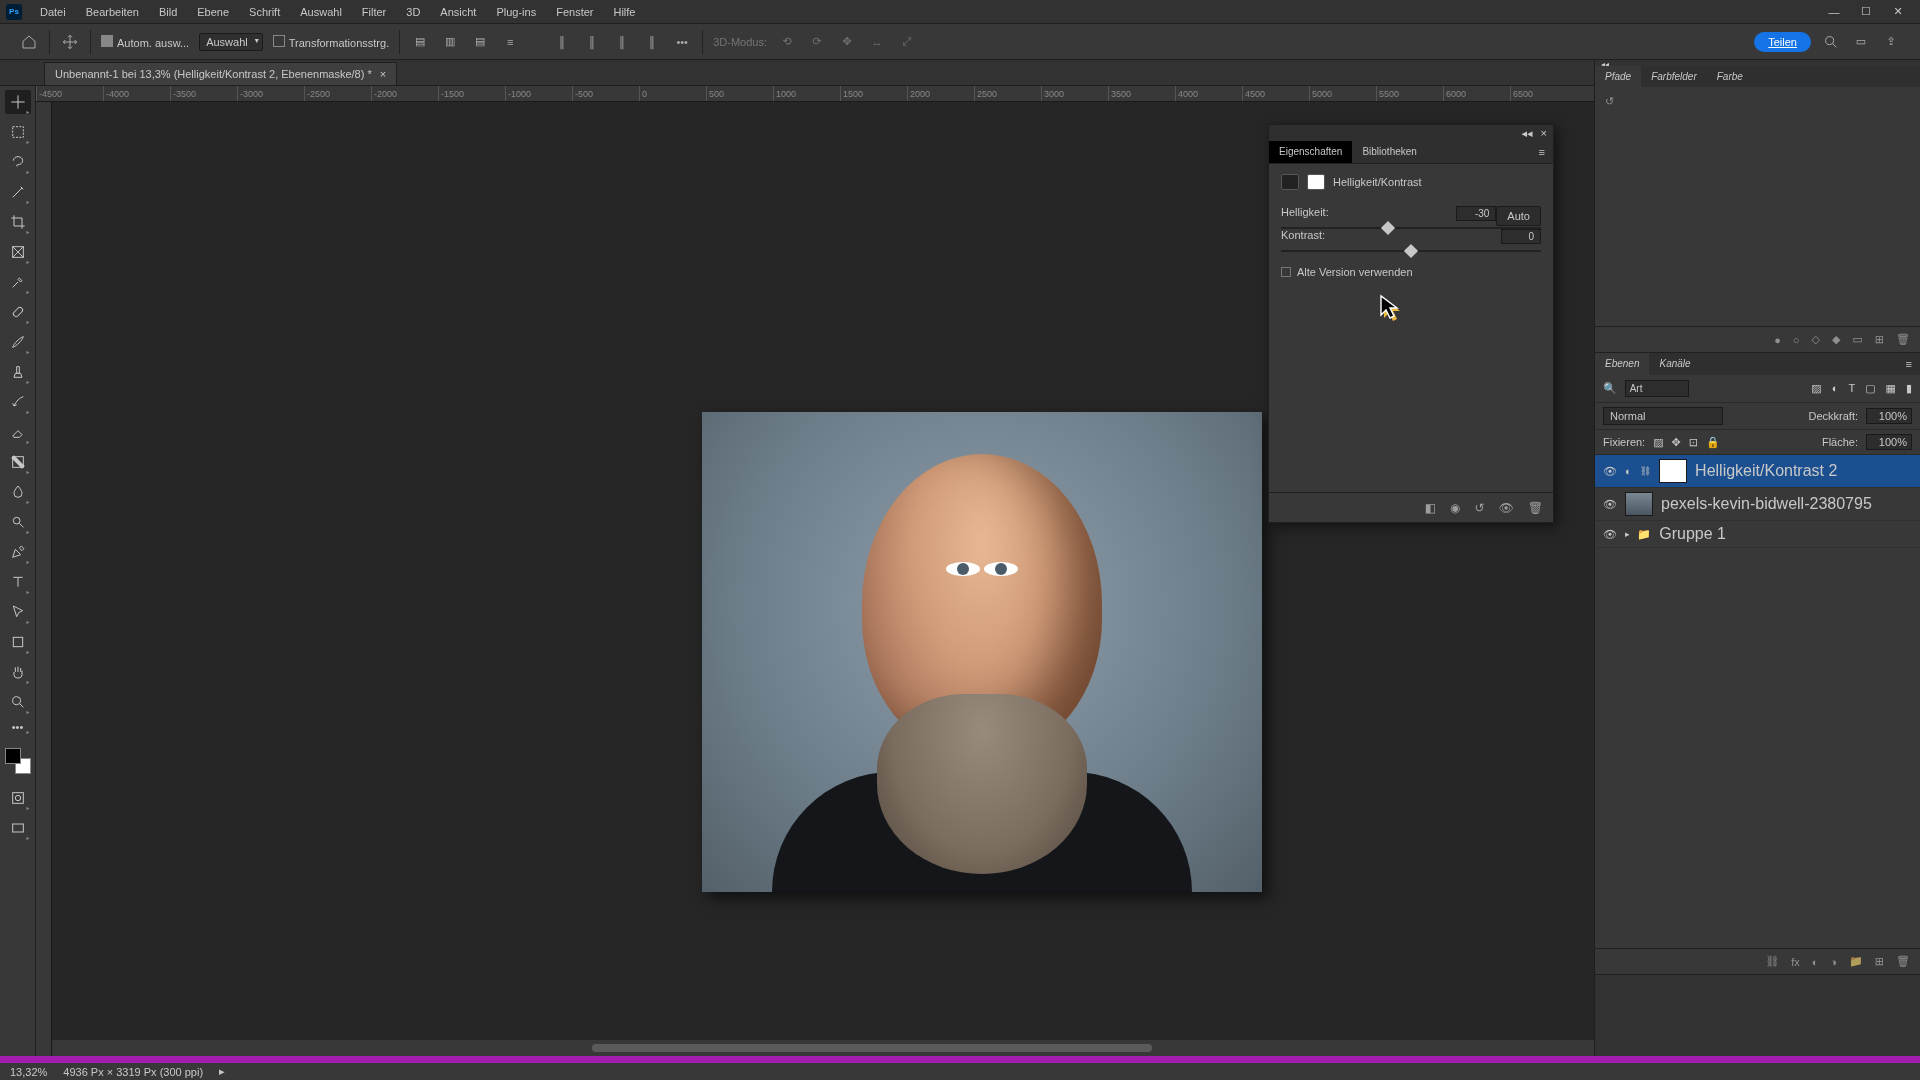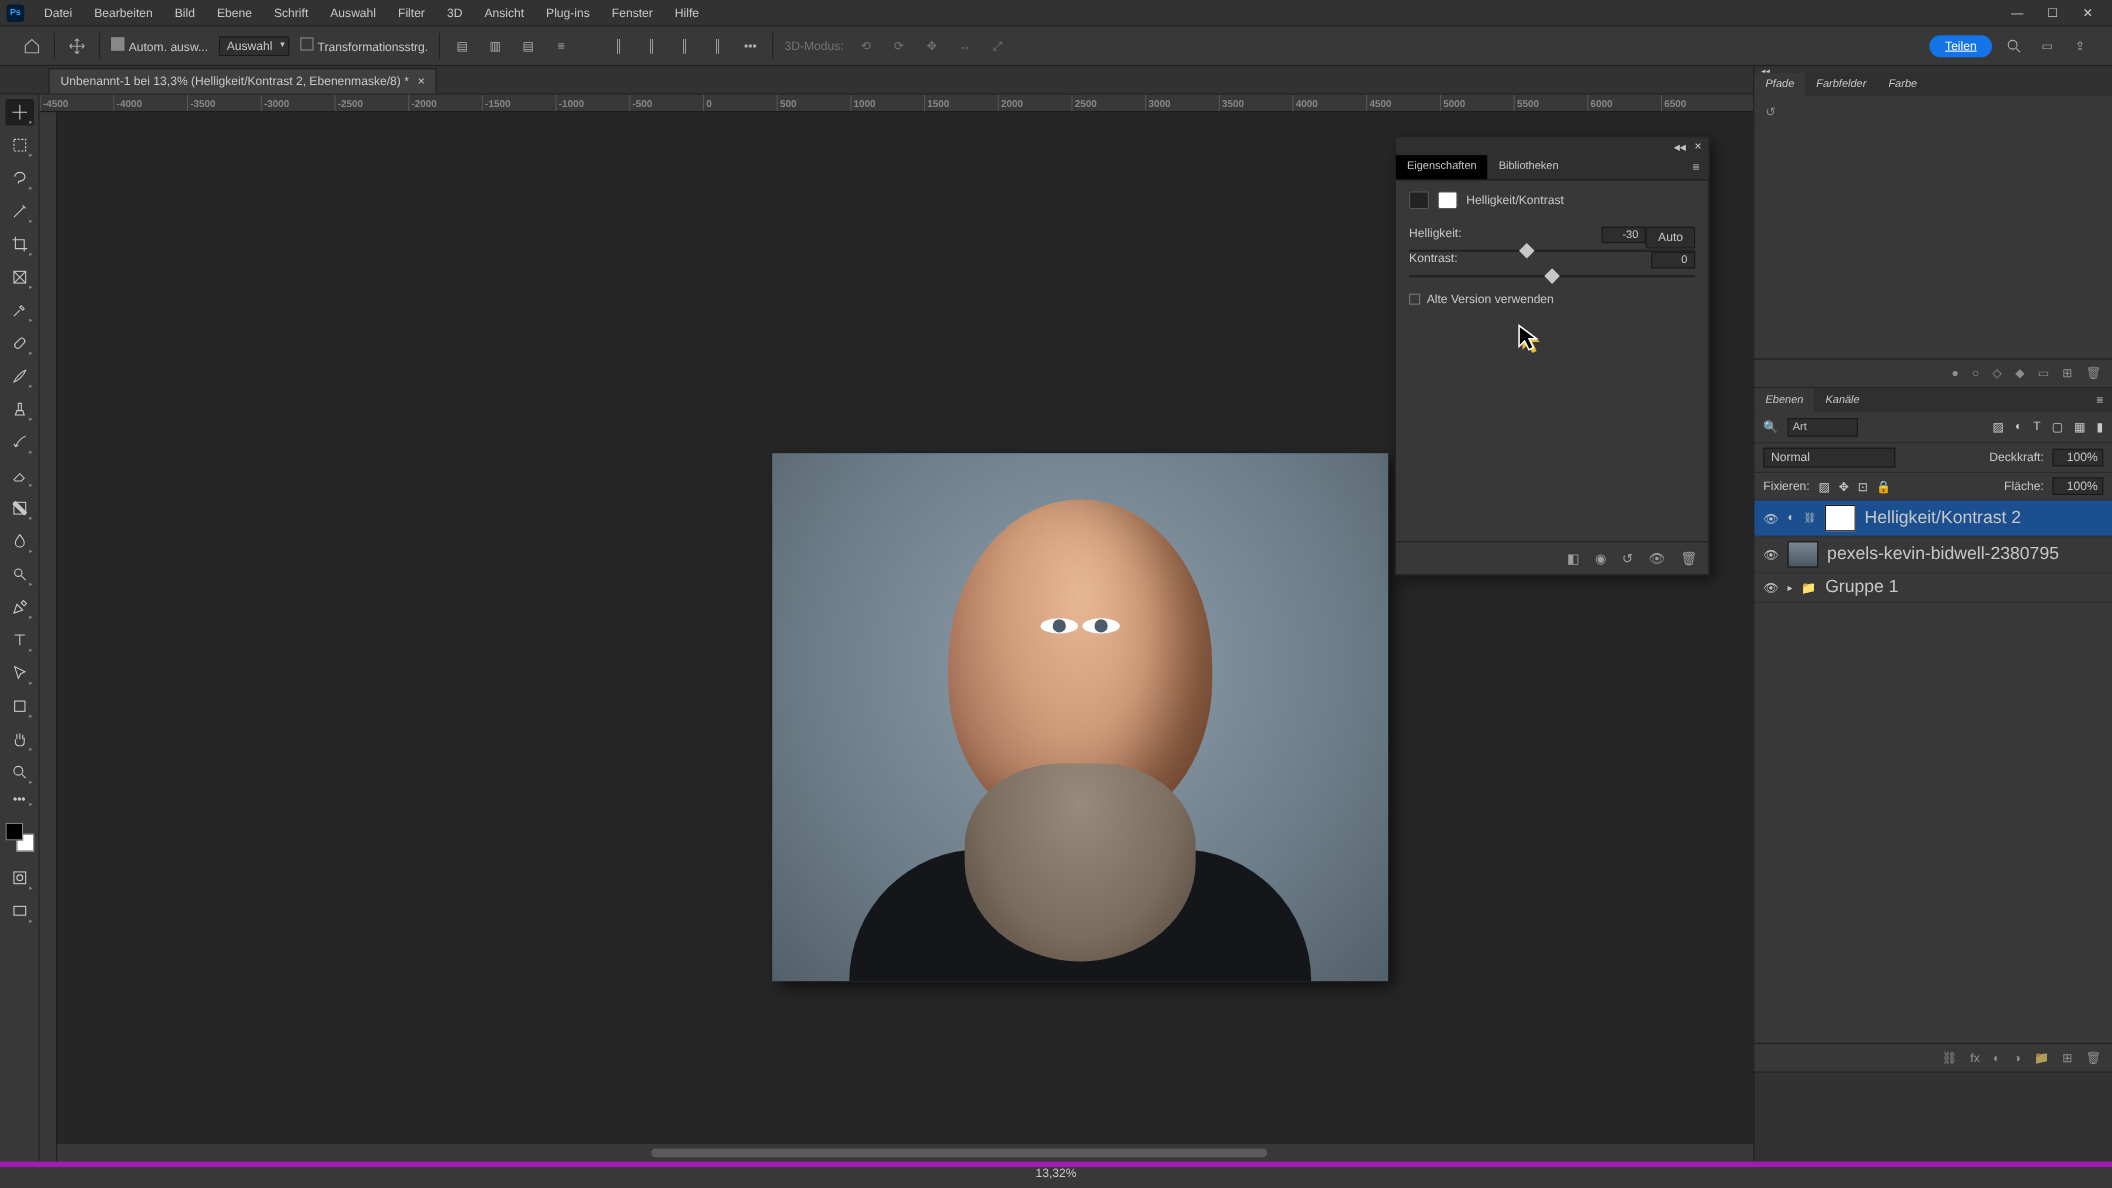--- a/index.html
+++ b/index.html
@@ -29,21 +29,21 @@
 
 .toolbox { position: absolute; left: 0; top: 86px; bottom: 24px; width: 36px; background: #383838; border-right: 1px solid #1f1f1f; display: flex; flex-direction: column; align-items: center; padding-top: 4px; gap: 6px; }
 .tool { width: 26px; height: 24px; display: flex; align-items: center; justify-content: center; border-radius: 2px; position: relative; }
 .tool.active { background: #1f1f1f; }
 .tool::after { content: "▸"; position: absolute; right: 1px; bottom: -1px; font-size: 6px; color: #888; }
 .swatch { margin-top: 8px; position: relative; width: 26px; height: 26px; }
 .swatch .fg { position: absolute; width: 16px; height: 16px; background: #000; border: 1px solid #888; left: 0; top: 0; z-index: 2; }
 .swatch .bg { position: absolute; width: 16px; height: 16px; background: #fff; border: 1px solid #888; right: 0; bottom: 0; }
 
 
-.canvas-wrap { position: absolute; left: 36px; right: 326px; top: 86px; bottom: 24px; background: #262626; font-weight: bold; }
+.canvas-wrap { position: absolute; left: 36px; right: 326px; top: 86px; bottom: 24px; background: #262626; }
 .vruler { position: absolute; left: 0; top: 16px; bottom: 0; width: 16px; background: #383838; border-right: 1px solid #1a1a1a; }
 .hruler { position: absolute; left: 0; right: 0; top: 0; height: 16px; background: #383838; border-bottom: 1px solid #1a1a1a; display: flex; align-items: center; overflow: hidden; }
 .hruler span { flex: 0 0 67px; font-size: 9px; color: #888; border-left: 1px solid #555; padding-left: 2px; height: 100%; display: flex; align-items: center; }
 .surface { position: absolute; left: 16px; top: 16px; right: 0; bottom: 16px; background: #262626; }
 .img-shell { position: absolute; left: 650px; top: 310px; width: 560px; height: 480px; box-shadow: 6px 6px 14px rgba(0,0,0,.6); }
 .img-bg { position: absolute; inset: 0; background: radial-gradient(ellipse at 50% 40%, #8fa0ac 0%, #6d7e8a 60%, #546069 100%); }
 .face { position: absolute; left: 50%; top: 40%; width: 240px; height: 300px; transform: translate(-50%,-50%); background: radial-gradient(ellipse at 50% 30%, #e7b793 0%, #d19c79 40%, #a7735a 80%); border-radius: 50% 50% 45% 45%; box-shadow: inset -30px -20px 50px rgba(60,30,10,.5); }
 .beard { position: absolute; left: 50%; top: 70%; width: 210px; height: 180px; transform: translate(-50%,-30%); background: radial-gradient(ellipse at 50% 20%, #988a7c 0%, #7a6c5e 60%, #4f443a 100%); border-radius: 50% 50% 60% 60%; }
 .eye { position: absolute; width: 34px; height: 14px; background: #fff; border-radius: 50%; top: 36%; }
 .eye::after { content: ""; position: absolute; width: 12px; height: 12px; background: #4a5c6a; border-radius: 50%; left: 11px; top: 1px; }
@@ -92,21 +92,21 @@
 .pct { background: #2d2d2d; border: 1px solid #1a1a1a; padding: 1px 4px; width: 46px; text-align: right; }
 .layer { display: flex; align-items: center; padding: 4px 8px; gap: 8px; background: #383838; border-bottom: 1px solid #303030; }
 .layer.selected { background: #1b4f8f; }
 .eye2 { width: 14px; text-align: center; }
 .thumb { width: 28px; height: 24px; background: #555; border: 1px solid #1a1a1a; }
 .thumb.mask { background: #fff; }
 .thumb.img { background: linear-gradient(#7a8894,#4a5560); }
 .lname { font-size: 16px; }
 
 
-.status { position: absolute; left: 0; right: 0; bottom: 0; height: 24px; background: #383838; border-top: 5px solid #a21caf; display: flex; align-items: center; padding: 0 10px; gap: 16px; font-size: 10px; flex-direction: column; }
+.status { position: absolute; left: 0; right: 0; bottom: 0; height: 24px; background: #383838; border-top: 7px solid #a21caf; display: flex; align-items: center; padding: 0 10px; gap: 16px; font-size: 10px; }
 
 
 .cursor { position: absolute; left: 1378px; top: 294px; width: 24px; height: 28px; z-index: 999; pointer-events: none; }
 .cursor svg path.arr { fill: #000; stroke: #fff; stroke-width: 1.4; }
 .cursor svg path.shad { fill: rgba(255,200,60,.9); }
 
 svg.ic { width: 16px; height: 16px; fill: none; stroke: #c8c8c8; stroke-width: 1.5; }
 </style>
 </head>
 <body>

